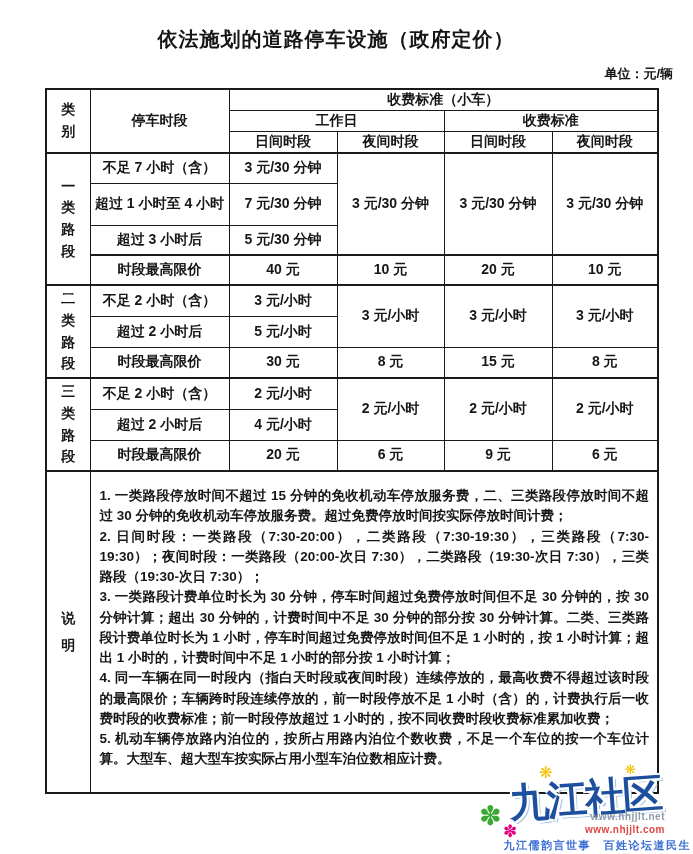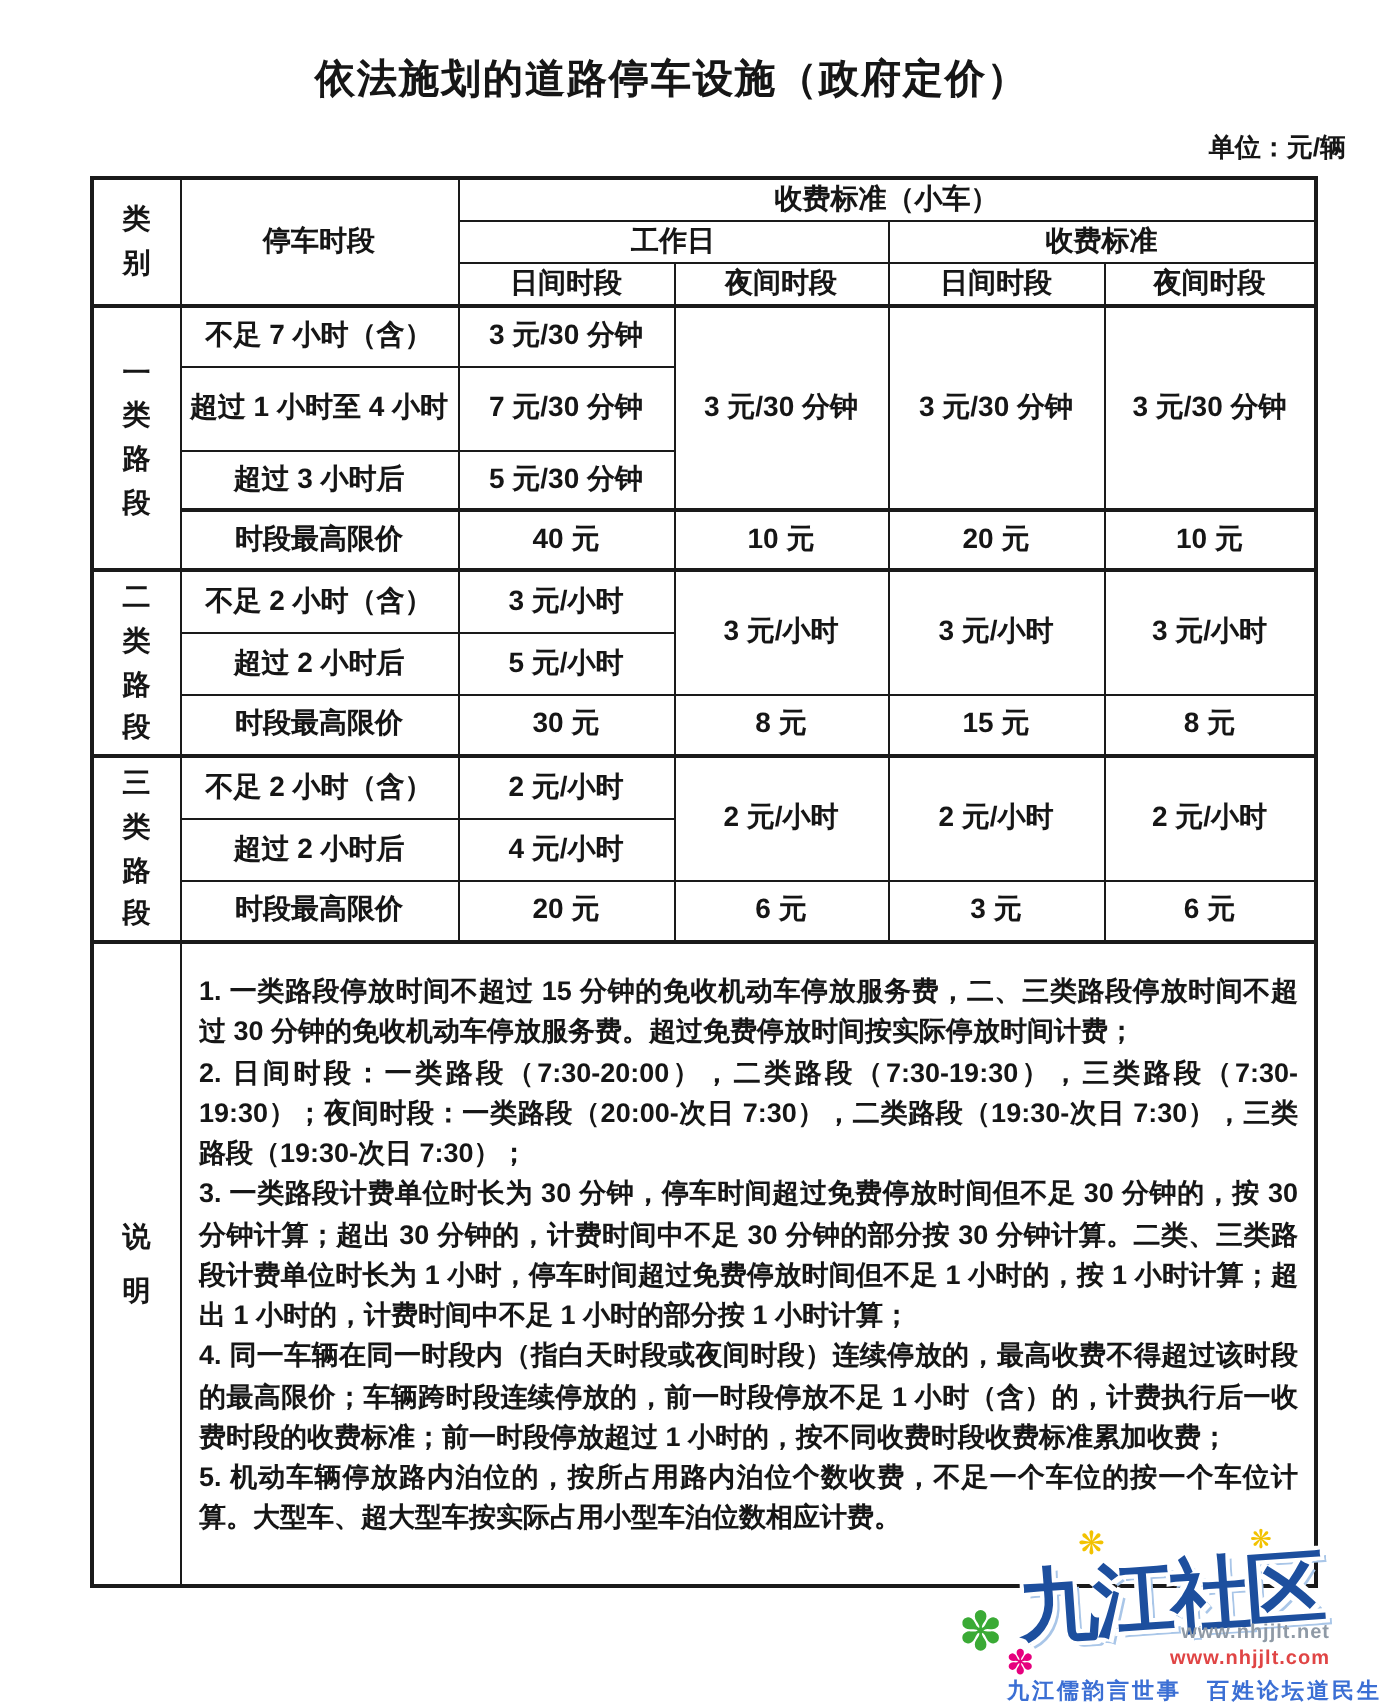--- a/index.html
+++ b/index.html
@@ -212,21 +212,21 @@
       <td rowspan="2">2 元/小时</td>
     </tr>
     <tr class="r31">
       <td>超过 2 小时后</td>
       <td>4 元/小时</td>
     </tr>
     <tr class="r31">
       <td>时段最高限价</td>
       <td>20 元</td>
       <td>6 元</td>
-      <td>3 元</td>
+      <td>9 元</td>
       <td>6 元</td>
     </tr>
 
     <tr class="sec-start">
       <td><span class="vlabel wide">说明</span></td>
       <td colspan="5" class="notes-cell">
         <div class="note-item">1. 一类路段停放时间不超过 15 分钟的免收机动车停放服务费，二、三类路段停放时间不超过 30 分钟的免收机动车停放服务费。超过免费停放时间按实际停放时间计费；</div>
         <div class="note-item">2. 日间时段：一类路段（7:30-20:00），二类路段（7:30-19:30），三类路段（7:30-19:30）；夜间时段：一类路段（20:00-次日 7:30），二类路段（19:30-次日 7:30），三类路段（19:30-次日 7:30）；</div>
         <div class="note-item">3. 一类路段计费单位时长为 30 分钟，停车时间超过免费停放时间但不足 30 分钟的，按 30 分钟计算；超出 30 分钟的，计费时间中不足 30 分钟的部分按 30 分钟计算。二类、三类路段计费单位时长为 1 小时，停车时间超过免费停放时间但不足 1 小时的，按 1 小时计算；超出 1 小时的，计费时间中不足 1 小时的部分按 1 小时计算；</div>
         <div class="note-item">4. 同一车辆在同一时段内（指白天时段或夜间时段）连续停放的，最高收费不得超过该时段的最高限价；车辆跨时段连续停放的，前一时段停放不足 1 小时（含）的，计费执行后一收费时段的收费标准；前一时段停放超过 1 小时的，按不同收费时段收费标准累加收费；</div>

